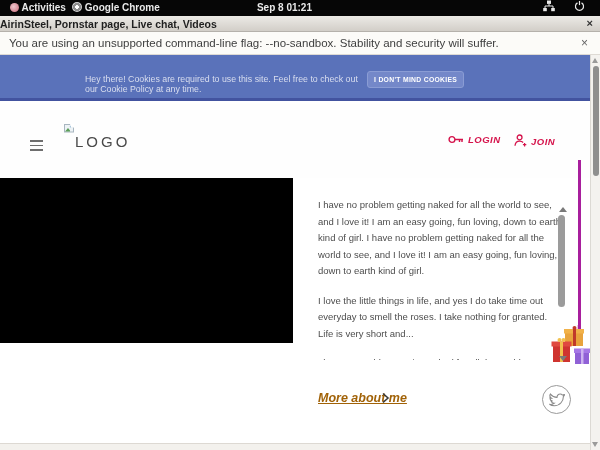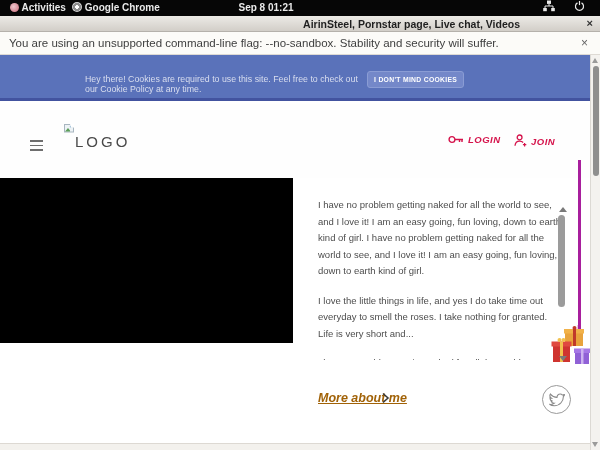--- a/index.html
+++ b/index.html
@@ -14,21 +14,21 @@
   .dot-icon { display:inline-block; width:9px; height:9px; border-radius:50%;
               background:radial-gradient(circle at 40% 40%, #eec7cd, #c96a78); vertical-align:-1px; }
   .chrome-glyph { display:inline-block; width:10px; height:10px; border-radius:50%;
               background:radial-gradient(circle at 50% 50%, #fff 0 28%, #8e8e8e 30% 55%, #cfcfcf 57% 100%);
               vertical-align:-1px; }
 
   
   #titlebar { left:0; top:16px; width:600px; height:16px;
               background:linear-gradient(#eceae6,#d2cec8); border-bottom:1px solid #b5b1ab;
               color:#1f1f1f; font-size:10.5px; font-weight:bold; }
-  #titlebar .ttl { position:absolute; left:0; right:80px; top:0; line-height:16px; text-align:right; }
+  #titlebar .ttl { position:absolute; left:0; right:80px; top:0; line-height:16px; text-align:left; }
   #titlebar .x { position:absolute; right:7px; top:0; line-height:15px; font-size:11px; color:#333; cursor:default; }
 
   
   #infobar { left:0; top:32px; width:600px; height:23px; background:#fcfbf8;
              border-bottom:1px solid #dedad4; color:#3e3e3e; font-size:11.5px;padding-left:16px; }
   #infobar .msg { position:absolute; left:9px; top:5px; }
   #infobar .x { position:absolute; right:12px; top:4px; font-size:12px; color:#666; }
 
   
   #cookiebar { left:0; top:55px; width:590px; height:46px; background:#5a72ba;
@@ -93,21 +93,21 @@
 
 <div id="topbar" class="abs">
   <div class="item" style="left:10px;">
     <span class="dot-icon"></span>
     <span>Activities</span>
   </div>
   <div class="item" style="left:72px;">
     <span class="chrome-glyph"></span>
     <span>Google Chrome</span>
   </div>
-  <div class="item" style="left:228px; width:76px; text-align:center;">
+  <div class="item" style="left:236px; width:76px; text-align:right;">
     <span>Sep 8 01:21</span>
   </div>
   <div class="item" style="left:543px;">
     <svg width="12" height="12" viewBox="0 0 12 12">
       <rect x="4" y="0.5" width="4" height="3.4" fill="#e9e9e9"></rect>
       <path d="M6 4 v2 M2 6 h8 M2 6 v2 M10 6 v2" stroke="#e9e9e9" stroke-width="1" fill="none"></path>
       <rect x="0.2" y="8" width="3.6" height="3.2" fill="#e9e9e9"></rect>
       <rect x="8.2" y="8" width="3.6" height="3.2" fill="#e9e9e9"></rect>
     </svg>
   </div>

